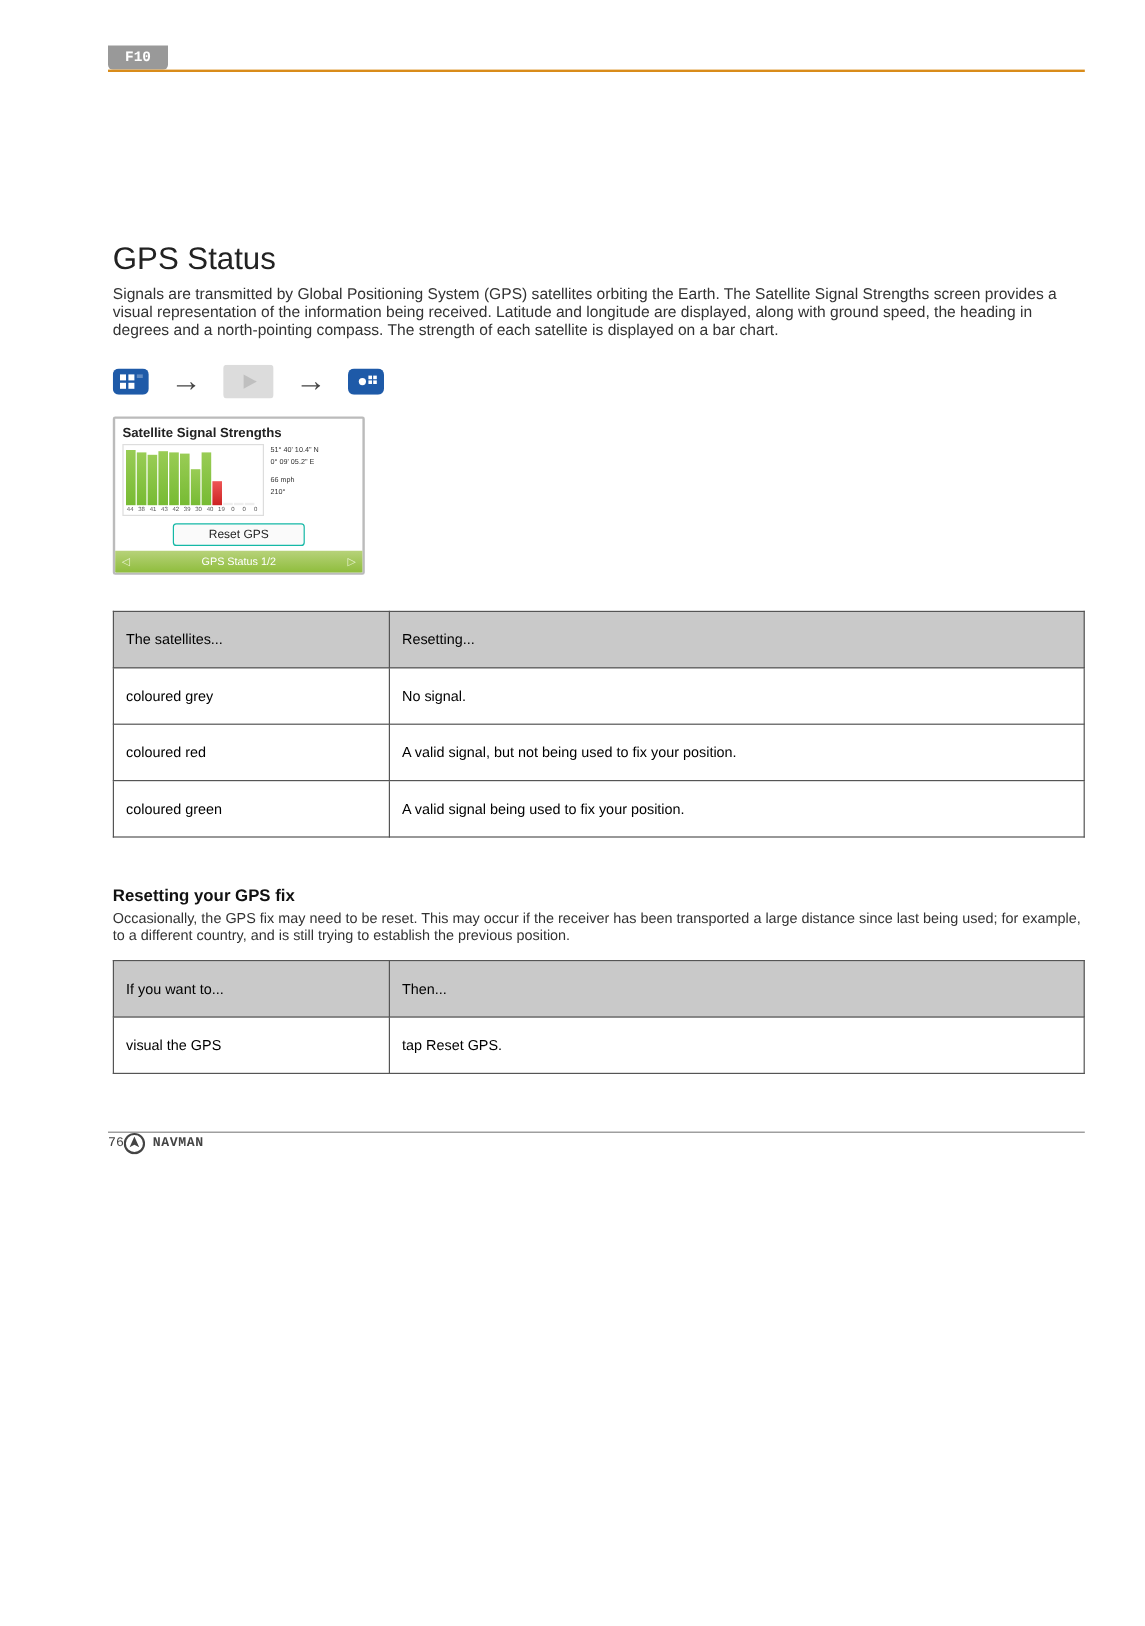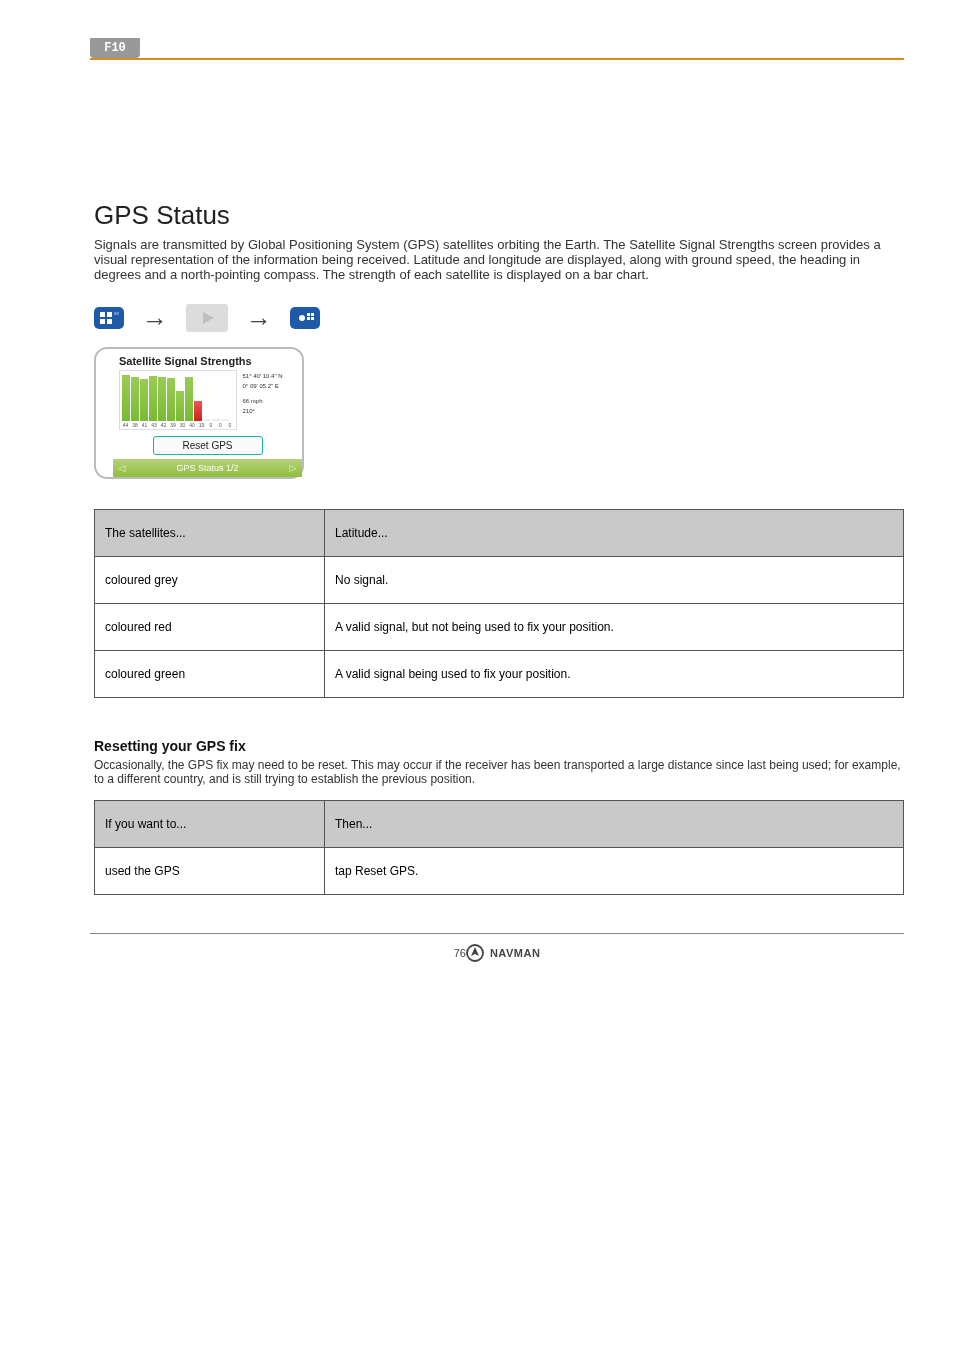--- a/index.html
+++ b/index.html
@@ -19,22 +19,22 @@
   }
   .content { position: absolute; left: 74px; right: 70px; top: 100px; }
   h2 { font-size: 26px; font-weight: normal; color: #222; margin: 100px 0 6px; }
   .sub { font-size: 13px; color: #333; margin-bottom: 20px; }
   .nav-icons { display: flex; align-items: center; gap: 18px; margin: 6px 0 14px; }
   .nav-icons svg { display: block; }
   .arrow { font-size: 26px; color: #444; }
   .icon-blue { fill: #1e5aa8; }
   .icon-play-box { fill: #dcdcdc; }
   .screenshot {
-    width: 210px; border: 2px solid #bbb; border-radius: 13px;
-    background: #fff; padding: 6px 6px 0 23px;
+    width: 210px; border: 2px solid #bbb; border-radius: 2px;
+    background: #fff; padding: 6px 6px 0 6px;
   }
   .sh-title { font-size: 11px; font-weight: bold; color: #222; margin-bottom: 3px; }
   .sh-body { display: flex; gap: 6px; }
   .bars-wrap { border: 1px solid #ddd; padding: 2px 2px 1px 2px; }
   .bars { display: flex; align-items: flex-end; gap: 1px; height: 48px; }
   .bars div { width: 8px; background: linear-gradient(180deg,#9c5 0,#7b3 100%); }
   .bars div.red { background: linear-gradient(180deg,#e55 0,#c22 100%); }
   .bars div.empty { background: #eee; }
   .bars-x { display: flex; gap: 2.5px; font-size: 5px; color: #555; margin-top: 1px; }
   .bars-x span { width: 7px; text-align: center; }
@@ -62,23 +62,23 @@
     border: 1px solid #555; padding: 16px 10px; text-align: left; font-weight: normal;
   }
   table.info thead th { background: #c9c9c9; }
   table.info .col1 { width: 230px; }
 
   .setting-h { font-size: 14px; font-weight: bold; color: #111; margin-top: 40px; }
   .setting-p { font-size: 12px; color: #333; margin-top: 4px; }
 
   .footer {
     position: absolute; left: 70px; right: 70px; bottom: 48px;
-    border-top: 1px solid #888; padding-top: 10px;
-    display: flex; align-items: center; justify-content: center;
-    font-size: 11px; color: #444;
+    border-top: 1px solid #888; padding-top: 0;
+    display: flex; align-items: center; justify-content: flex-start;
+    font-size: 11px; color: #444; font-family: Liberation Mono, monospace;
   }
   .brand { display: flex; align-items: center; gap: 6px; font-weight: bold; color: #444; letter-spacing: 0.5px; }
   .brand svg { display: block; }
 </style>
 </head>
 <body>
 
 <div class="page">
   <div class="device-tag">F10</div>
   <div class="accent-rule"></div>
@@ -163,21 +163,21 @@
         <span class="chev l">◁</span>
         <span>GPS Status 1/2</span>
         <span class="chev r">▷</span>
       </div>
     </div>
 
     <table class="info">
       <thead>
         <tr>
           <th class="col1">The satellites...</th>
-          <th>Latitude...</th>
+          <th>Resetting...</th>
         </tr>
       </thead>
       <tbody>
         <tr>
           <td>coloured grey</td>
           <td>No signal.</td>
         </tr>
         <tr>
           <td>coloured red</td>
           <td>A valid signal, but not being used to fix your position.</td>
@@ -194,21 +194,21 @@
 
     <table class="info" style="margin-top:14px">
       <thead>
         <tr>
           <th class="col1">If you want to...</th>
           <th>Then...</th>
         </tr>
       </thead>
       <tbody>
         <tr>
-          <td>used the GPS</td>
+          <td>visual the GPS</td>
           <td>tap Reset GPS.</td>
         </tr>
       </tbody>
     </table>
 
   </div>
 
   <div class="footer">
     <span>76</span>
     <span class="brand">

